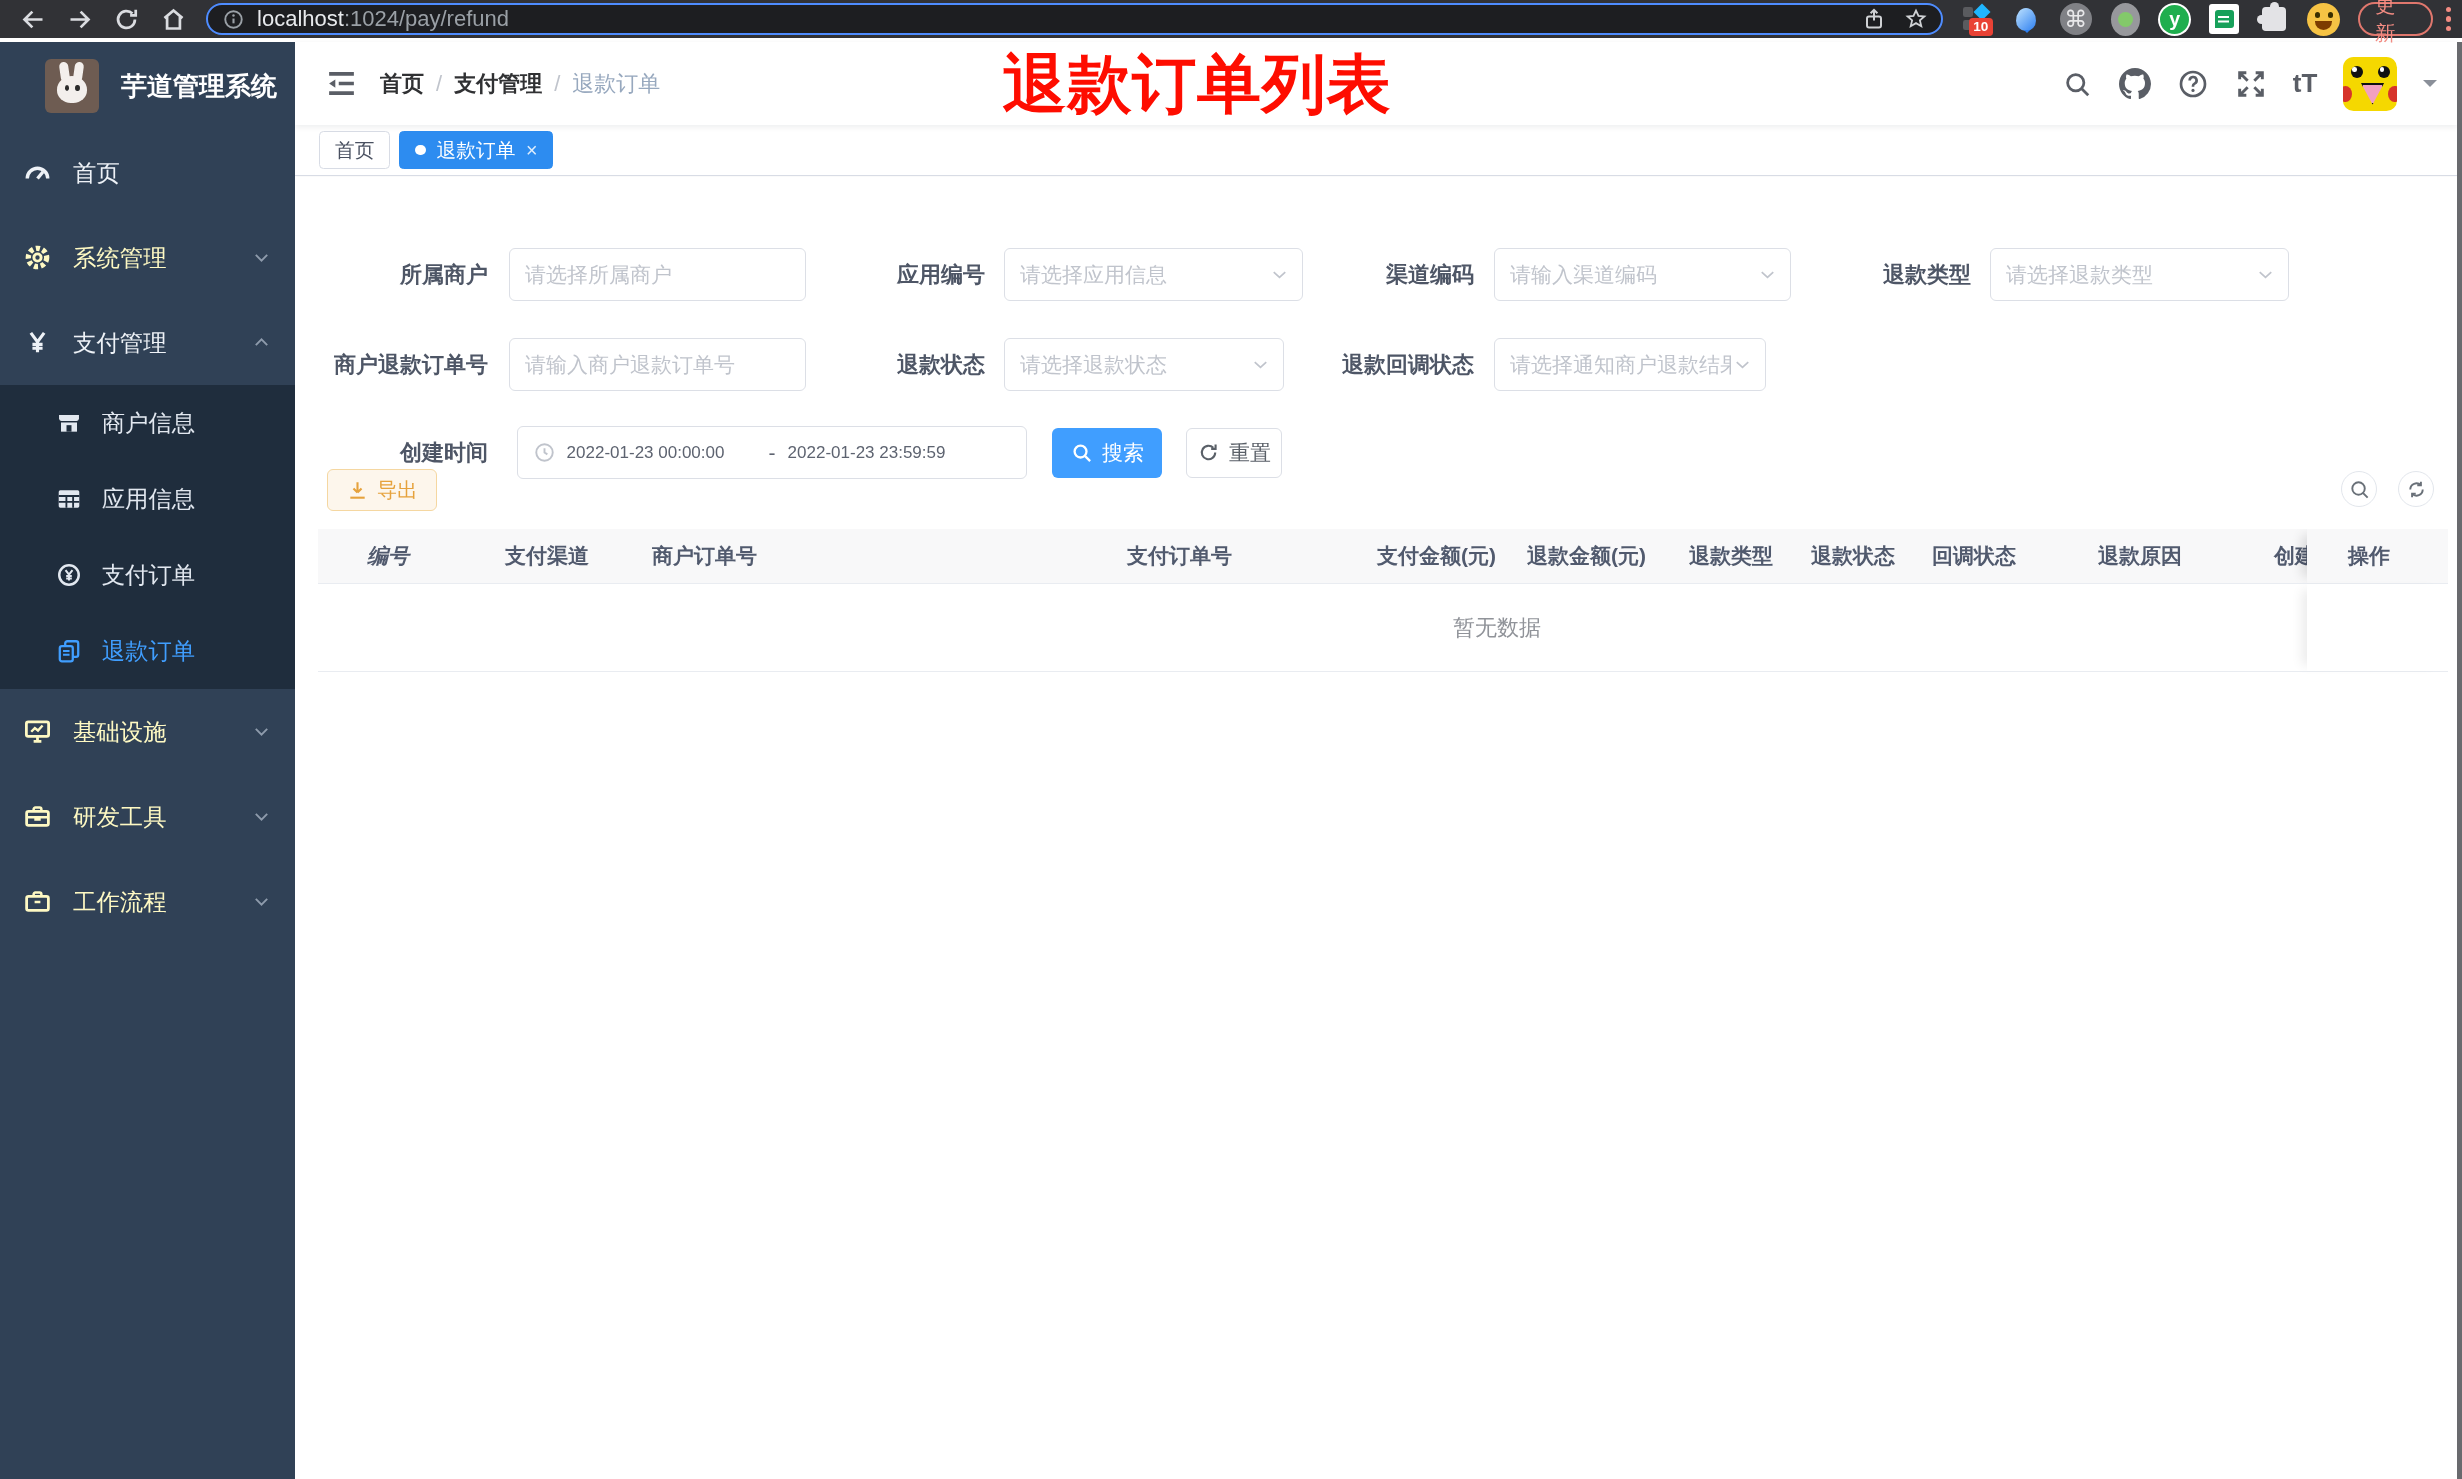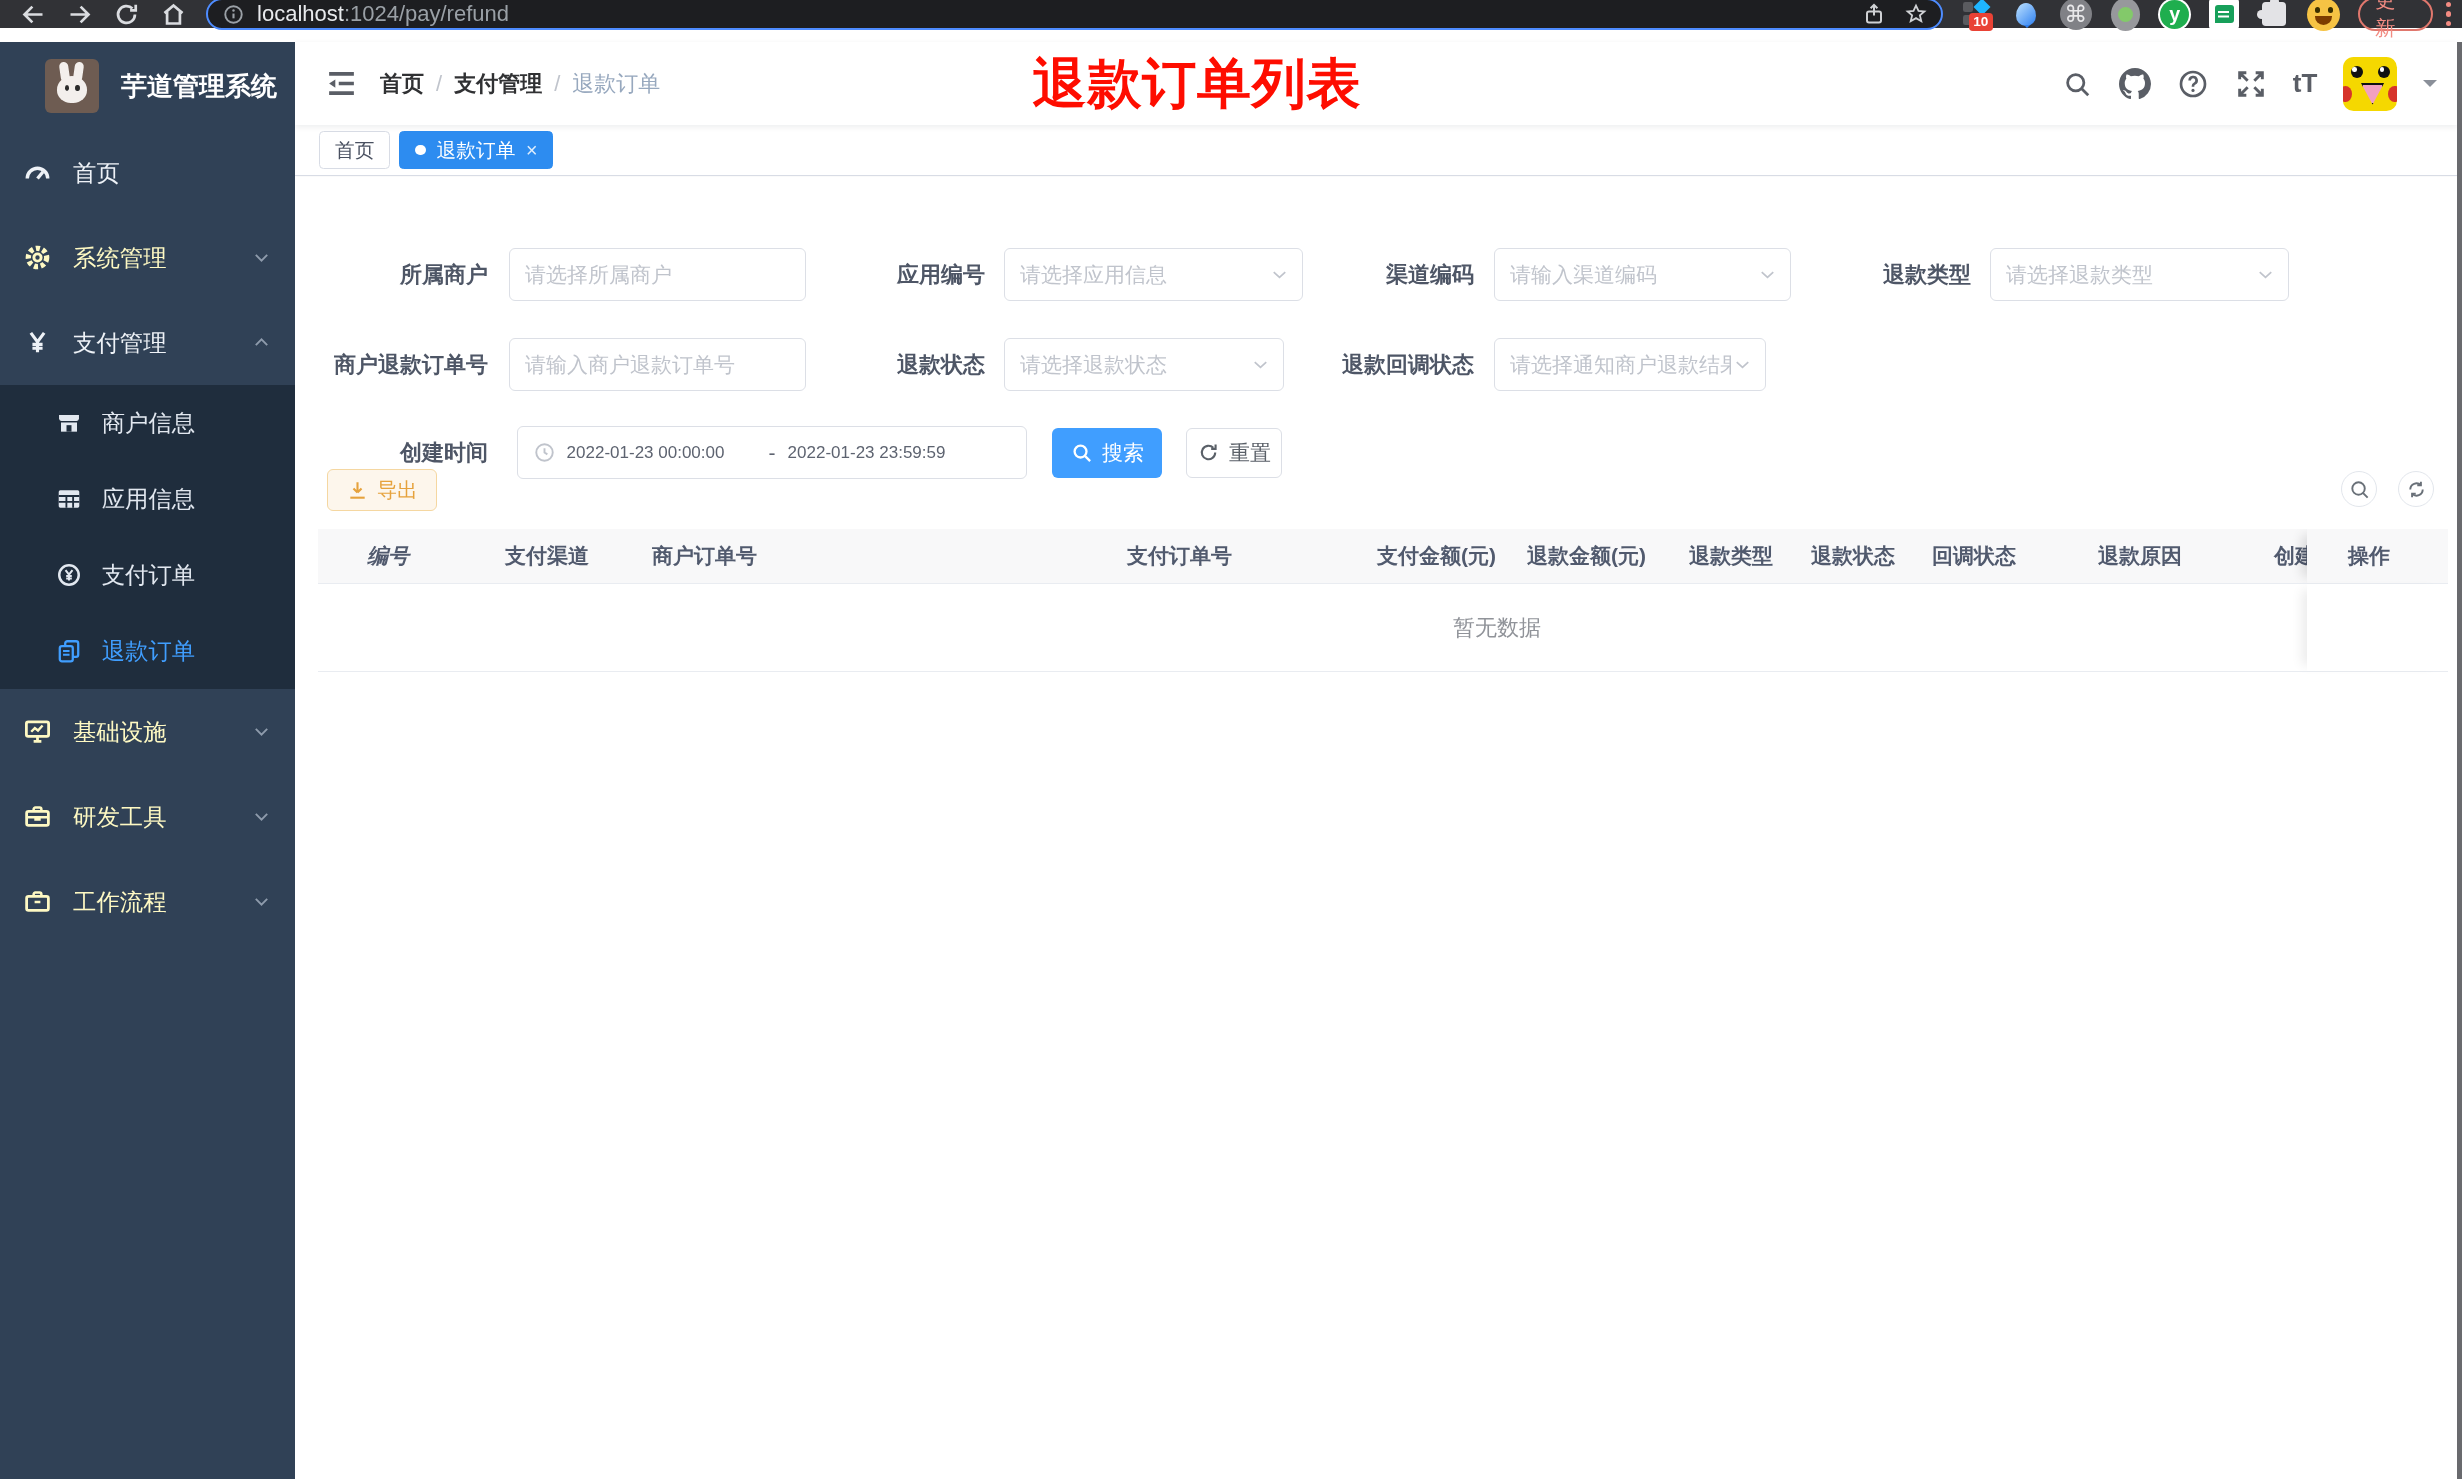--- a/index.html
+++ b/index.html
@@ -1,20 +1,20 @@
 <!DOCTYPE html>
 <html style="font-size:12px"><head>
 <meta charset="utf-8">
 <style>
   html,body{margin:0;padding:0;}
   body{width:2462px;height:1480px;position:relative;overflow:hidden;background:#fff;
        font-family:"Liberation Sans","DejaVu Sans",sans-serif;}
   svg{display:block;}
   
-  .browser-bar{position:absolute;left:0;top:0;width:2462px;height:28px;background:#313236;
+  .browser-bar{position:absolute;left:0;top:0;width:2462px;height:38px;background:#313236;
                display:flex;align-items:center;z-index:50;}
   .nav-ic{width:27px;height:27px;color:#dadce0;margin-left:19.7px;flex:0 0 auto;cursor:pointer;}
   .url-pill{margin-left:19.7px;width:1753px;height:32px;border-radius:18px;border:2.3px solid #4e8cff;
             background:#1d1e21;display:flex;align-items:center;padding:0 13.6px;box-sizing:border-box;}
   .url-info{width:23px;height:23px;color:#9aa0a6;flex:0 0 auto;}
   .url-text{margin-left:12px;font-size:22px;white-space:nowrap;overflow:hidden;flex:1;}
   .url-host{color:#e8eaed;}
   .url-rest{color:#9aa0a6;}
   .url-action{width:24px;height:24px;color:#cfd1d4;margin-left:18px;flex:0 0 auto;}
   .ext-row{display:flex;align-items:center;margin-left:16.6px;gap:16.6px;}
@@ -69,21 +69,21 @@
   .submenu .menu-item.active{color:#409eff;}
   
   .main{position:absolute;left:295px;top:42px;width:2162px;height:1438px;background:#fff;}
   .navbar{position:relative;height:83px;background:#fff;box-shadow:0 1.5px 6px rgba(0,21,41,.08);z-index:5;}
   .hamburger{position:absolute;left:30px;top:25px;width:33px;height:33px;color:#5a5e66;cursor:pointer;}
   .breadcrumb{position:absolute;left:85px;top:0;height:83px;display:flex;align-items:center;gap:12px;font-size:22px;}
   .bc-link{color:#303133;font-weight:700;cursor:pointer;}
   .bc-sep{color:#c0c4cc;}
   .bc-current{color:#97a8be;}
   .annotation-title{position:absolute;left:902px;top:50%;transform:translate(-50%,-50%);color:#fe0d00;
-                    font-size:54px;font-weight:700;white-space:nowrap;z-index:30;letter-spacing:0.8px;}
+                    font-size:64px;font-weight:700;white-space:nowrap;z-index:30;letter-spacing:0.8px;}
   .nav-right{position:absolute;right:19.7px;top:0;height:83px;display:flex;align-items:center;gap:26px;}
   .nav-tool{width:32px;height:32px;color:#5a5e66;cursor:pointer;display:flex;align-items:center;justify-content:center;}
   .tt-glyph{font-size:26px;font-weight:700;color:#5a5e66;width:auto;}
   .pikachu{width:54px;height:54px;border-radius:10.6px;background:#f5d800;position:relative;overflow:hidden;cursor:pointer;}
   .pikachu .p-eye{position:absolute;top:9px;width:12px;height:12px;border-radius:50%;background:#111;}
   .pikachu .p-eye:after{content:"";position:absolute;left:1.5px;top:1.5px;width:4.5px;height:4.5px;border-radius:50%;background:#fff;}
   .pikachu .p-mouth{position:absolute;left:17.4px;top:26px;width:19.7px;height:18px;background:#f2a0c0;border:2.3px solid #111;
                     border-radius:0 0 30px 30px/0 0 35px 35px;clip-path:polygon(0 0,100% 0,50% 100%);}
   .pikachu .p-cheek{position:absolute;top:29px;width:13.6px;height:16.6px;border-radius:50%;background:#d6342a;}
   .avatar-caret{width:0;height:0;border:7.6px solid transparent;border-top-color:#8a8f99;margin-top:7.6px;cursor:pointer;}

